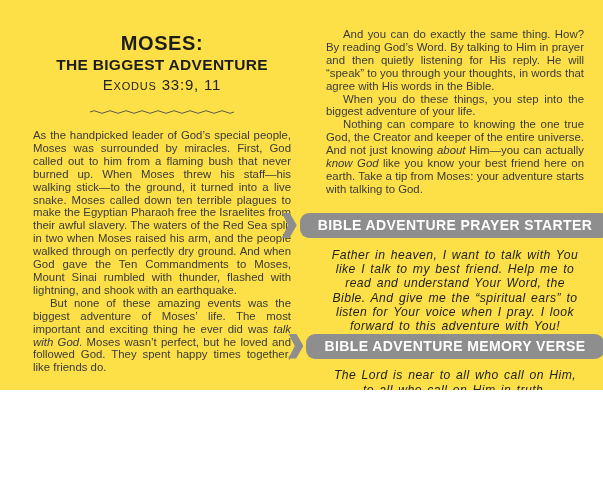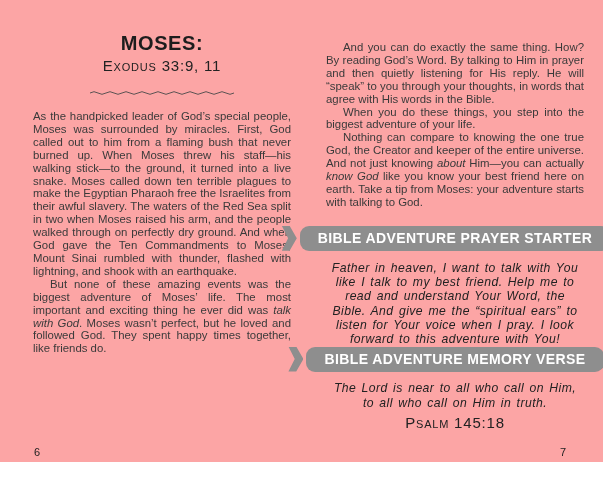--- a/index.html
+++ b/index.html
@@ -1,28 +1,28 @@
 <!DOCTYPE html>
 <html><head>
 <meta charset="utf-8">
 <style>
   * { margin: 0; padding: 0; box-sizing: border-box; }
   html, body { background: #ffffff; }
   #spread {
     position: relative;
     width: 603px;
-    height: 462px;
-    background: #fca5a5;
+    height: 390px;
+    background: #fde047;
     font-family: "Liberation Sans", sans-serif;
     color: #333333;
     overflow: hidden;
   }
   .page-col { position: absolute; top: 33px; width: 258px; }
   #left-col  { left: 33px; }
-  #right-col { left: 326px; top: 41px; }
+  #right-col { left: 326px; top: 28px; }
 
   
   .chap-title {
     text-align: center;
     font-weight: bold;
     font-size: 20px;
     line-height: 21px;
     letter-spacing: 0.6px;
     color: #1d1d1d;
   }
@@ -116,20 +116,21 @@
   #page-num-left  { left: 34px; }
   #page-num-right { left: 560px; }
 </style>
 </head>
 <body>
 
 <div id="spread">
 
   <div id="left-col" class="page-col">
     <div class="chap-title">MOSES:</div>
+    <div class="chap-subtitle">THE BIGGEST ADVENTURE</div>
 
     <div class="scripture-ref">Exodus 33:9, 11</div>
 
     <div class="divider-wrap">
       <svg width="148" height="8" viewBox="0 0 148 8" aria-hidden="true">
         <path d="M2 4 q4 -2.6 8 0 t8 0 t8 0 t8 0 t8 0 t8 0 t8 0 t8 0 t8 0 t8 0 t8 0 t8 0 t8 0 t8 0 t8 0 t8 0 t8 0 t8 0" fill="none" stroke="#4a4a4a" stroke-width="0.9"></path>
       </svg>
     </div>
 
     <div class="body-copy">

